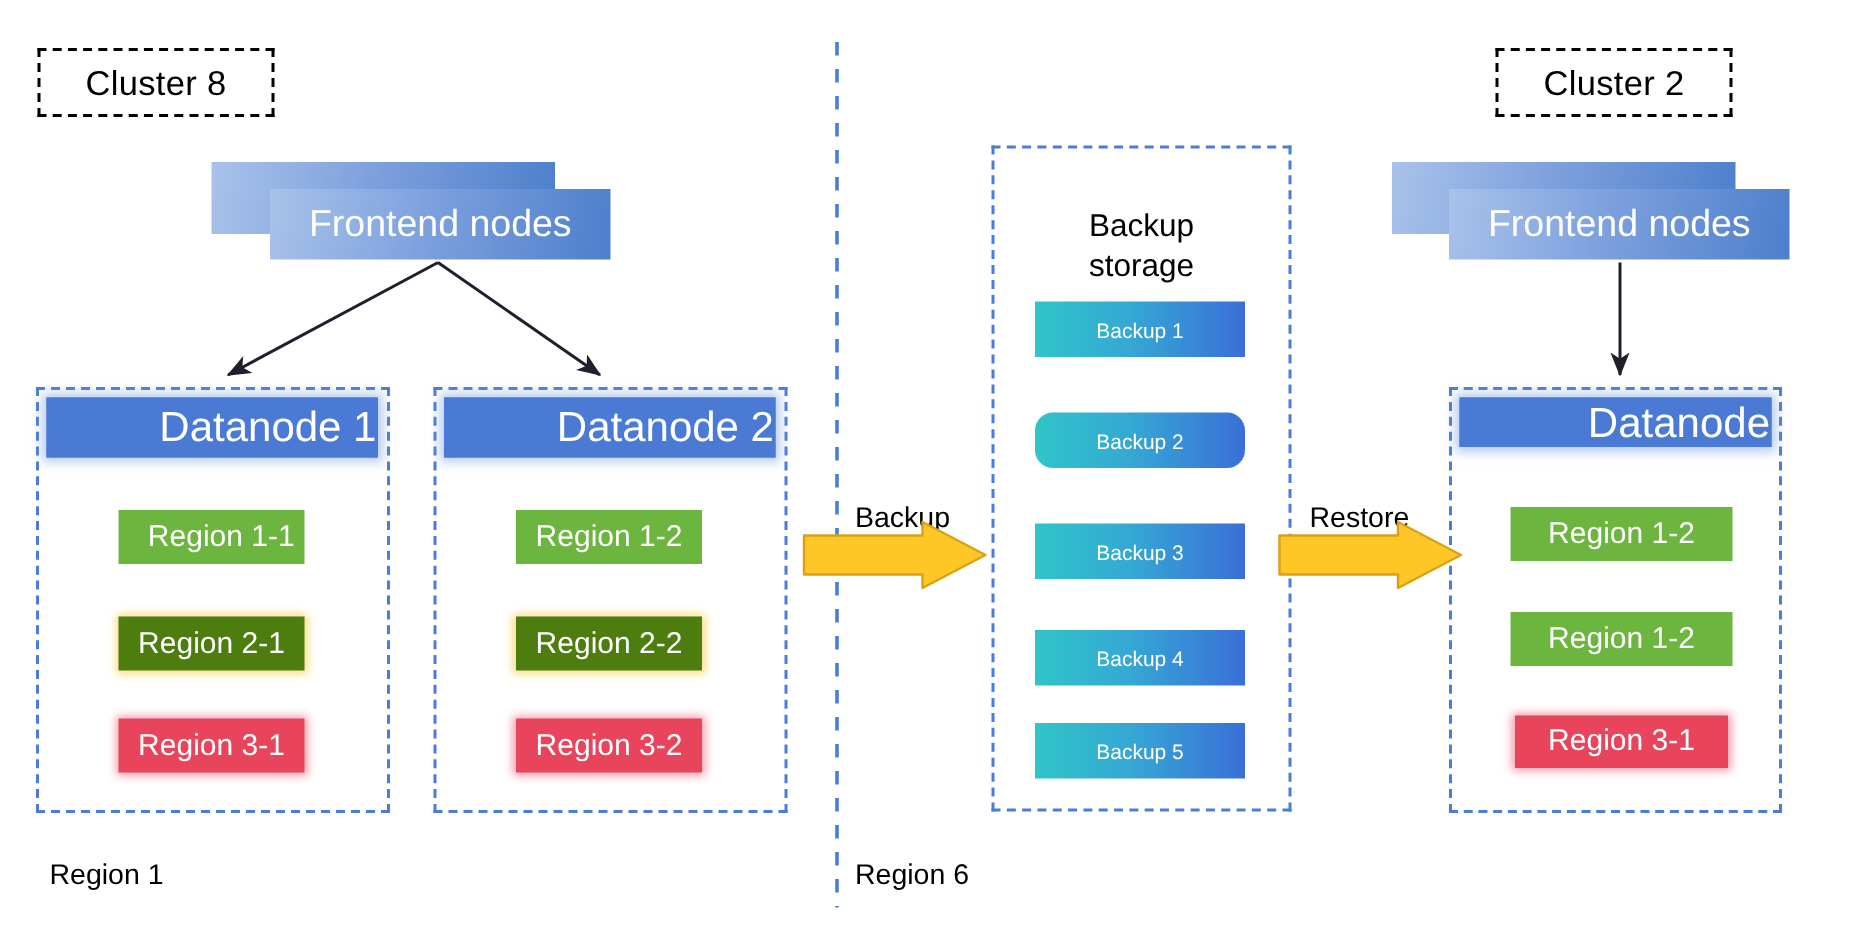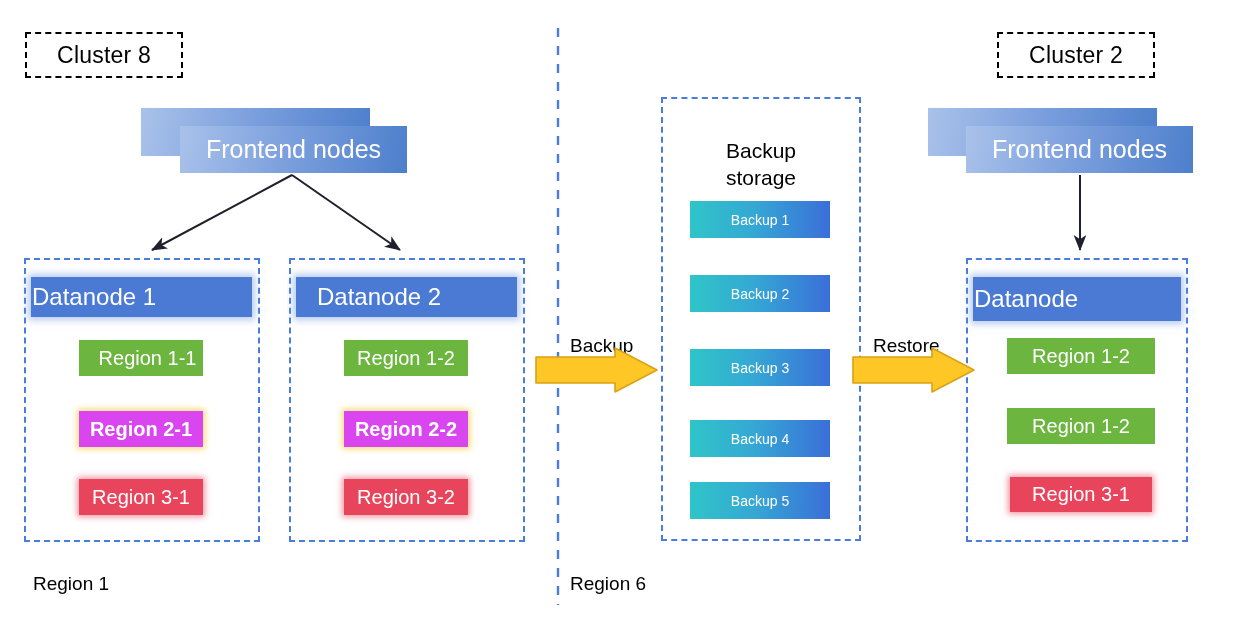--- a/index.html
+++ b/index.html
@@ -51,41 +51,39 @@
     color: #ffffff;
     font-size: 25px;
   }
 
   
   .datanode {
     background: #4a7ad4;
     border: 1px solid #4a7ad4;
     display: flex;
     align-items: center;
-    justify-content: flex-start;
-    color: #ffffff;
-    font-size: 24px;
+    justify-content: flex-end;
+    color: #ffffff;
+    font-size: 28px;
     box-shadow: 0 0 7px 3px rgba(122,163,227,0.55);
-    margin-top: 12px;
   }
 
   
   .region {
     display: flex;
     align-items: center;
     justify-content: center;
     color: #ffffff;
     font-size: 20px;
     white-space: nowrap;
   }
   .region.green  { background: #6cb53f; }
   .region.yellow {
-    background: #d946ef;
+    background: #4d7c0f;
     box-shadow: 0 0 6px 2px rgba(247,205,74,0.75);
-    font-weight: bold;
   }
   .region.red {
     background: #e8445c;
     box-shadow: 0 0 6px 2px rgba(240,124,142,0.8);
   }
 
   
   .backup-chip {
     background: linear-gradient(90deg, #2fc5c8 0%, #35a8d4 45%, #3a6fd8 100%);
     display: flex;
@@ -172,21 +170,21 @@
 
   <div class="abs dashed-blue" style="left:661px; top:97px; width:200px; height:444px;"></div>
   <div class="abs plain-text" style="left:681px; top:112px; width:160px;">
     <span>Backup
 storage</span>
   </div>
 
   <div class="abs backup-chip" style="left:690px; top:201px; width:140px; height:37px;">
     <span>Backup 1</span>
   </div>
-  <div class="abs backup-chip" style="left:690px; top:275px; width:140px; height:37px;">
+  <div class="abs backup-chip" style="left:690px; top:275px; width:140px; height:37px;border-radius:12px;">
     <span>Backup 2</span>
   </div>
   <div class="abs backup-chip" style="left:690px; top:349px; width:140px; height:37px;">
     <span>Backup 3</span>
   </div>
   <div class="abs backup-chip" style="left:690px; top:420px; width:140px; height:37px;">
     <span>Backup 4</span>
   </div>
   <div class="abs backup-chip" style="left:690px; top:482px; width:140px; height:37px;">
     <span>Backup 5</span>
@@ -206,21 +204,21 @@
   <div class="abs cluster-chip" style="left:997px; top:32px; width:158px; height:46px;">
     <span>Cluster 2</span>
   </div>
 
   <div class="abs fe-card back" style="left:928px; top:108px; width:229px; height:48px;"></div>
   <div class="abs fe-card front" style="left:966px; top:126px; width:227px; height:47px;">
     <span>Frontend nodes</span>
   </div>
 
   <div class="abs dashed-blue" style="left:966px; top:258px; width:222px; height:284px;"></div>
-  <div class="abs datanode" style="left:973px; top:265px; width:208px; height:44px;">
+  <div class="abs datanode" style="left:973px; top:265px; width:208px; height:33px;">
     <span>Datanode</span>
   </div>
   <div class="abs region green" style="left:1007px; top:338px; width:148px; height:36px;">
     <span>Region 1-2</span>
   </div>
   <div class="abs region green" style="left:1007px; top:408px; width:148px; height:36px;">
     <span>Region 1-2</span>
   </div>
   <div class="abs region red" style="left:1010px; top:477px; width:142px; height:35px;">
     <span>Region 3-1</span>

